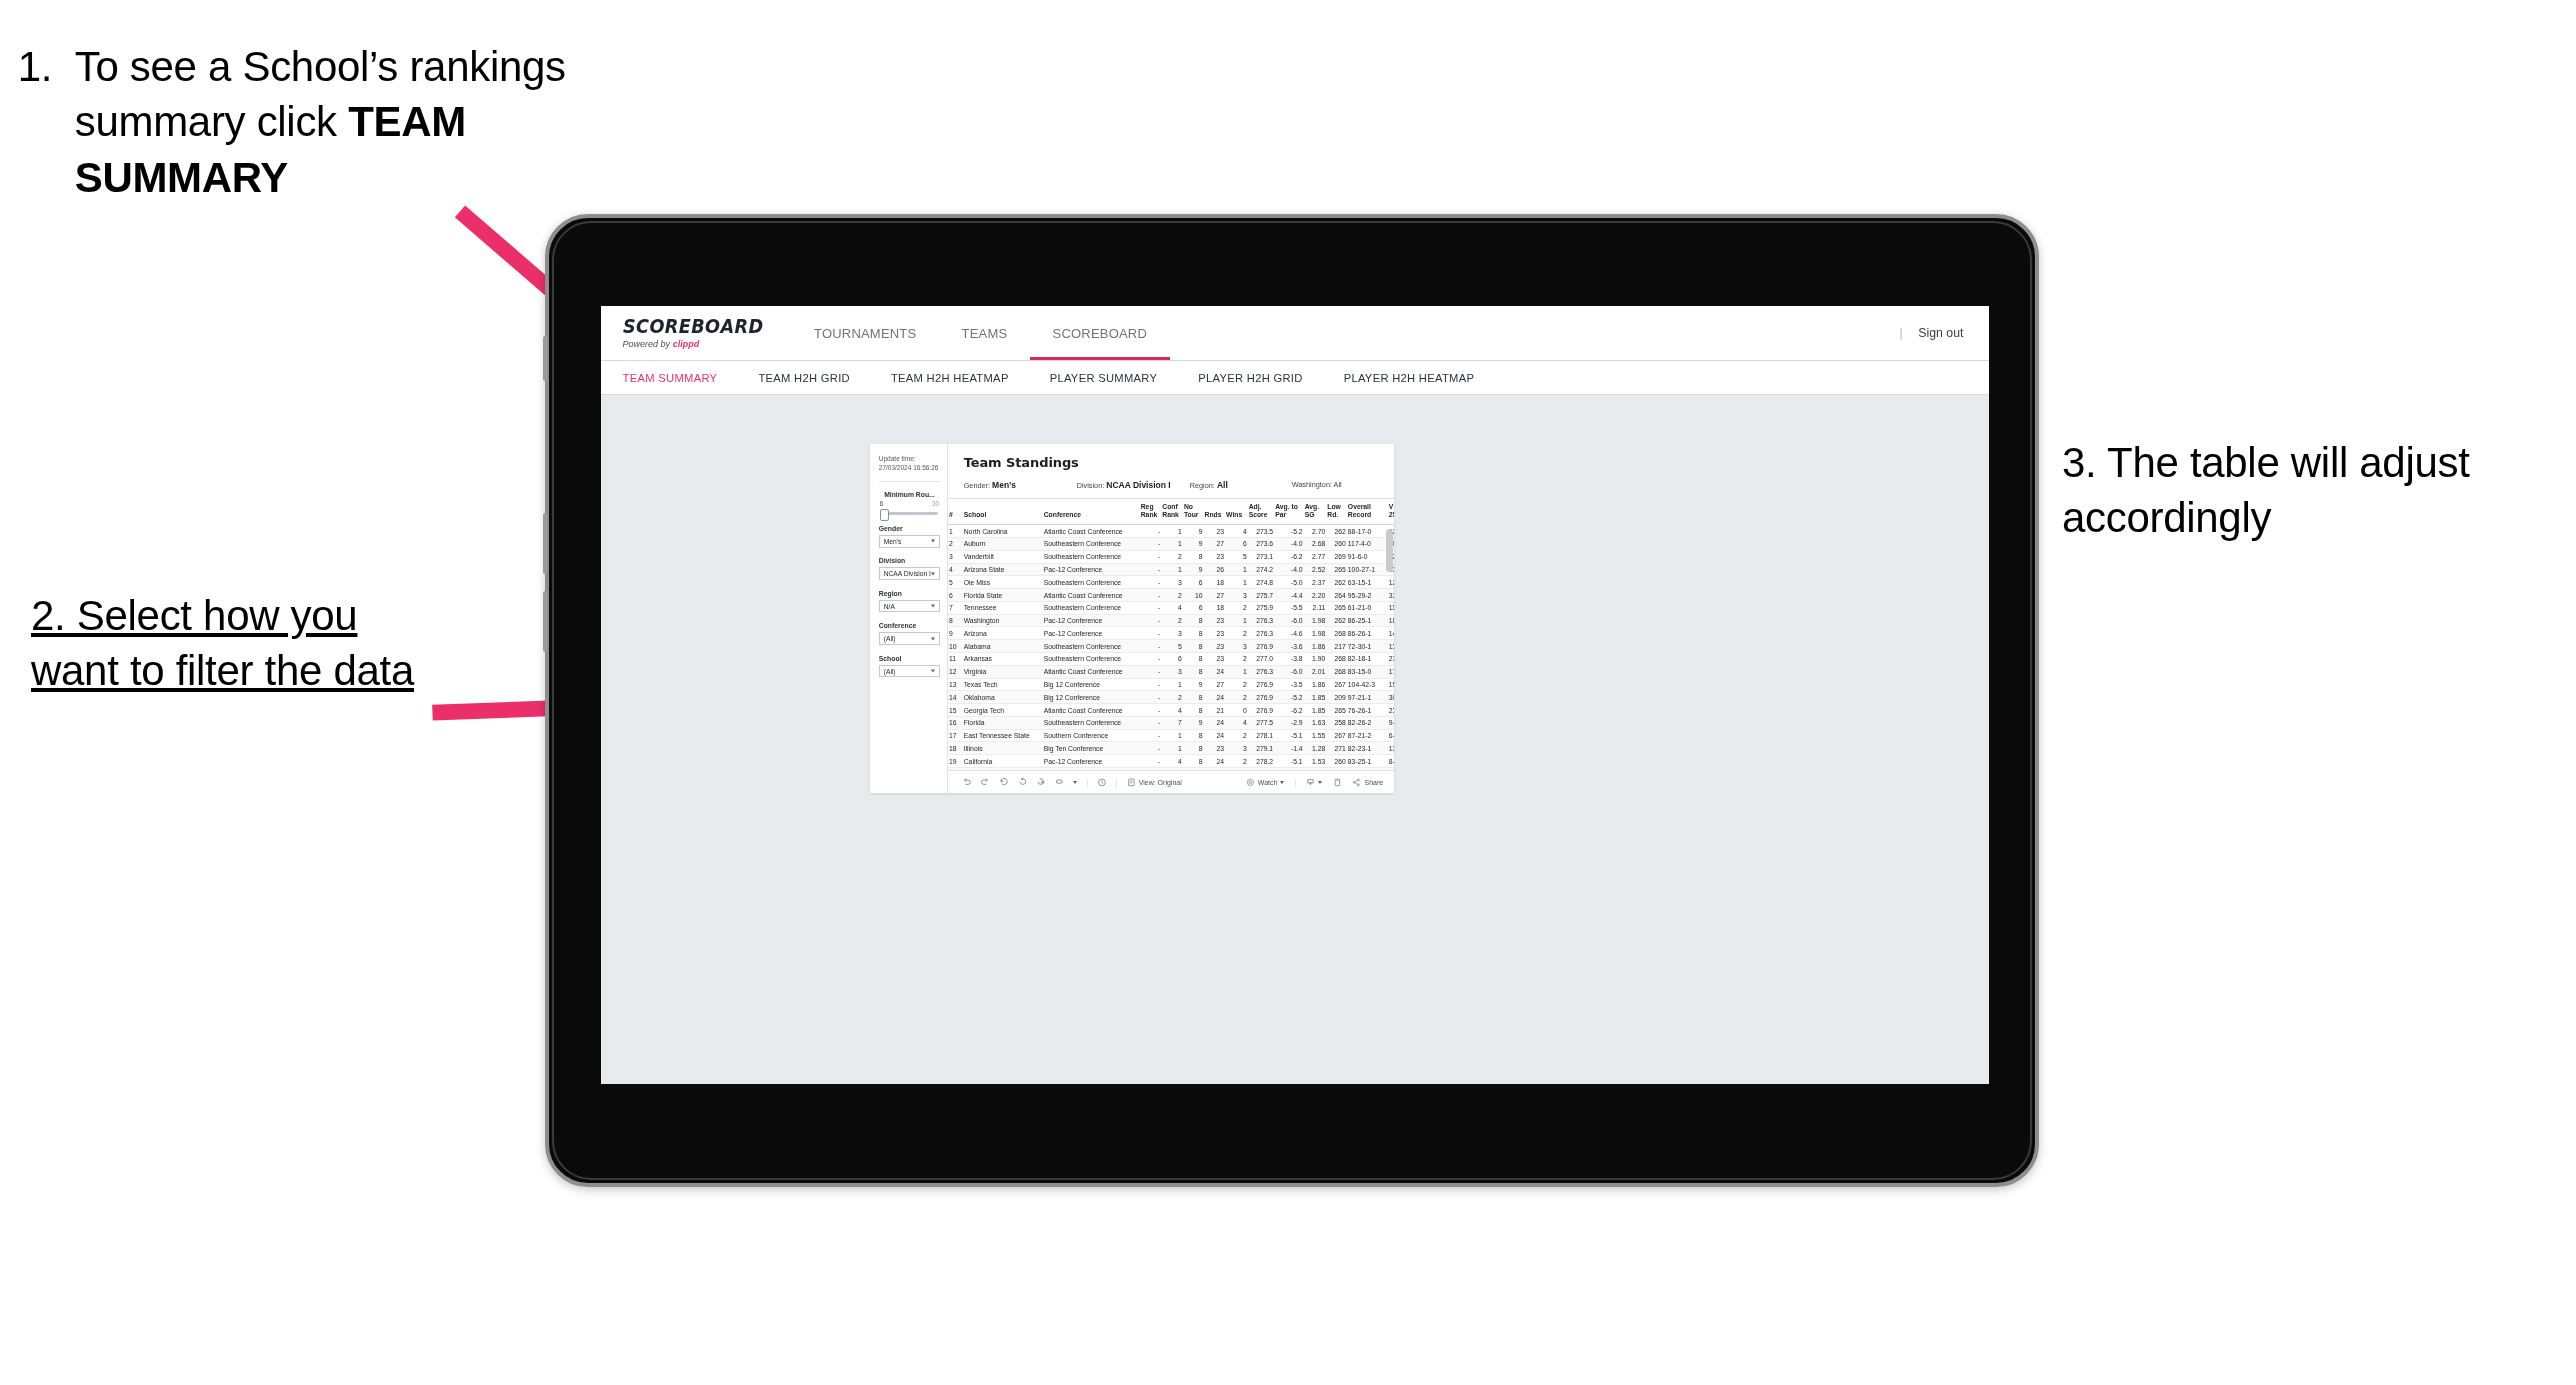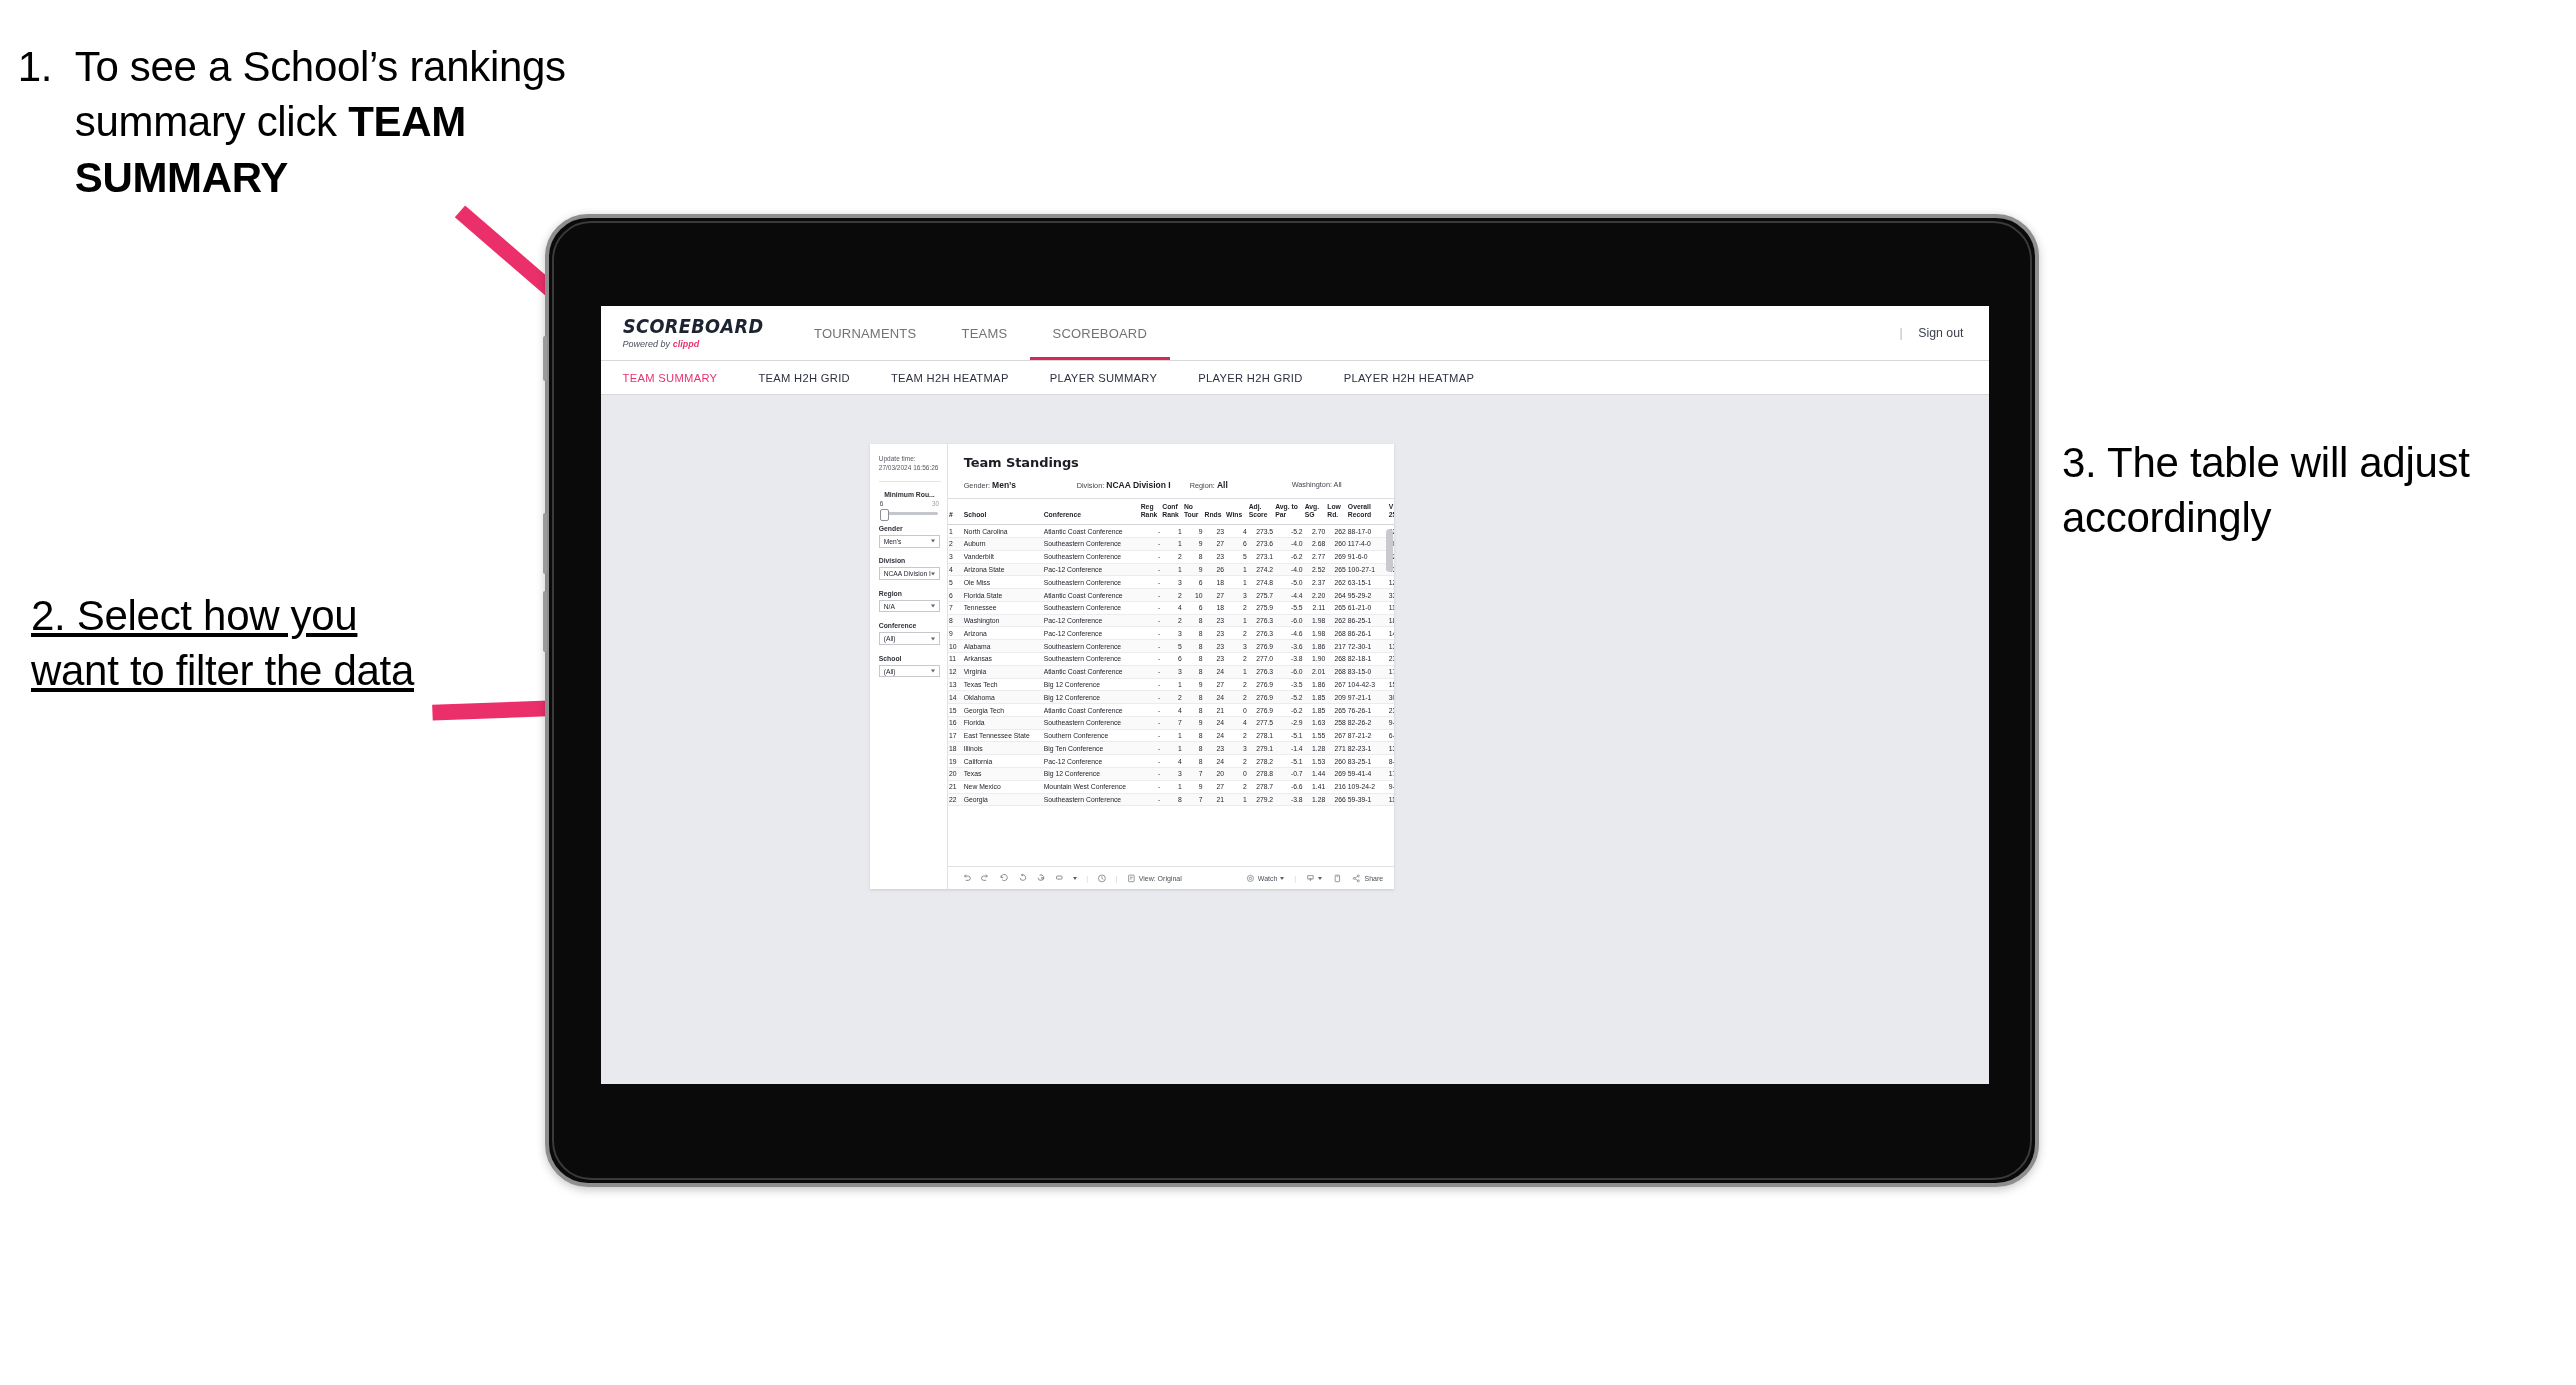--- a/index.html
+++ b/index.html
@@ -177,21 +177,21 @@
     white-space: nowrap;
   }
   .subnav-item.active { color: #e8336d; }
 
   
   #dash-wrap {
     position: absolute;
     left: 269px;
     top: 138px;
     width: 524px;
-    height: 445px;
+    height: 349px;
     background: #ffffff;
     box-shadow: 0 1px 2.9px rgba(0,0,0,0.13);
     display: flex;
     flex-direction: column;
   }
   #dash-body { display: flex; flex: 1; min-height: 0; }
 
   
   #filters {
     width: 78px;

